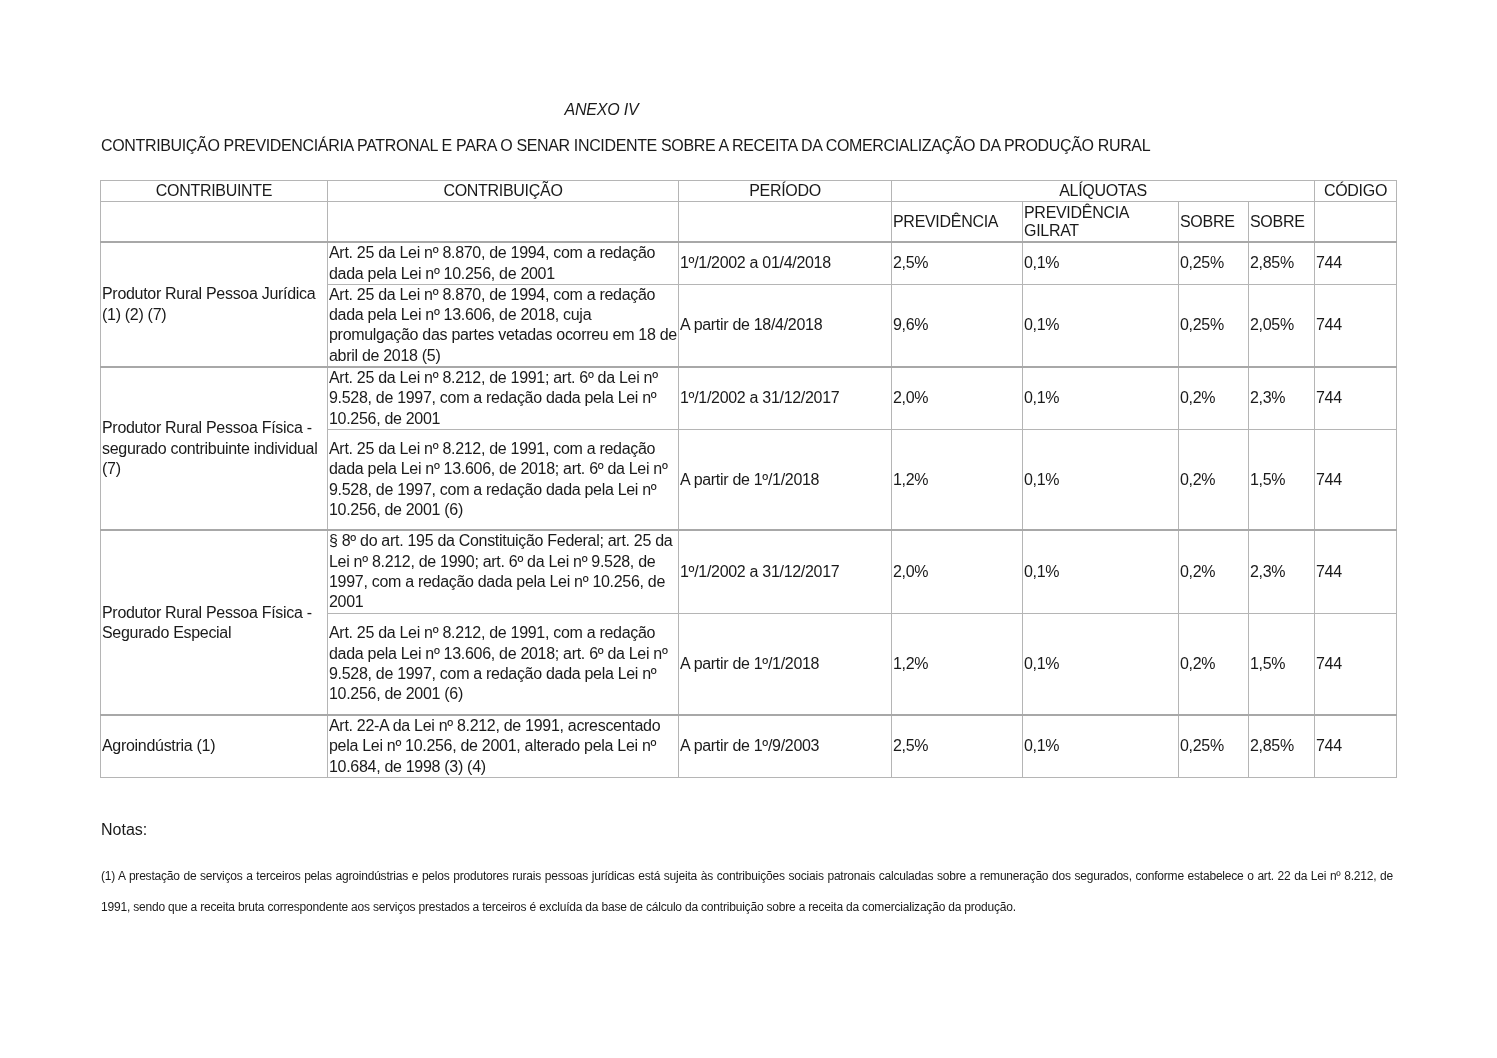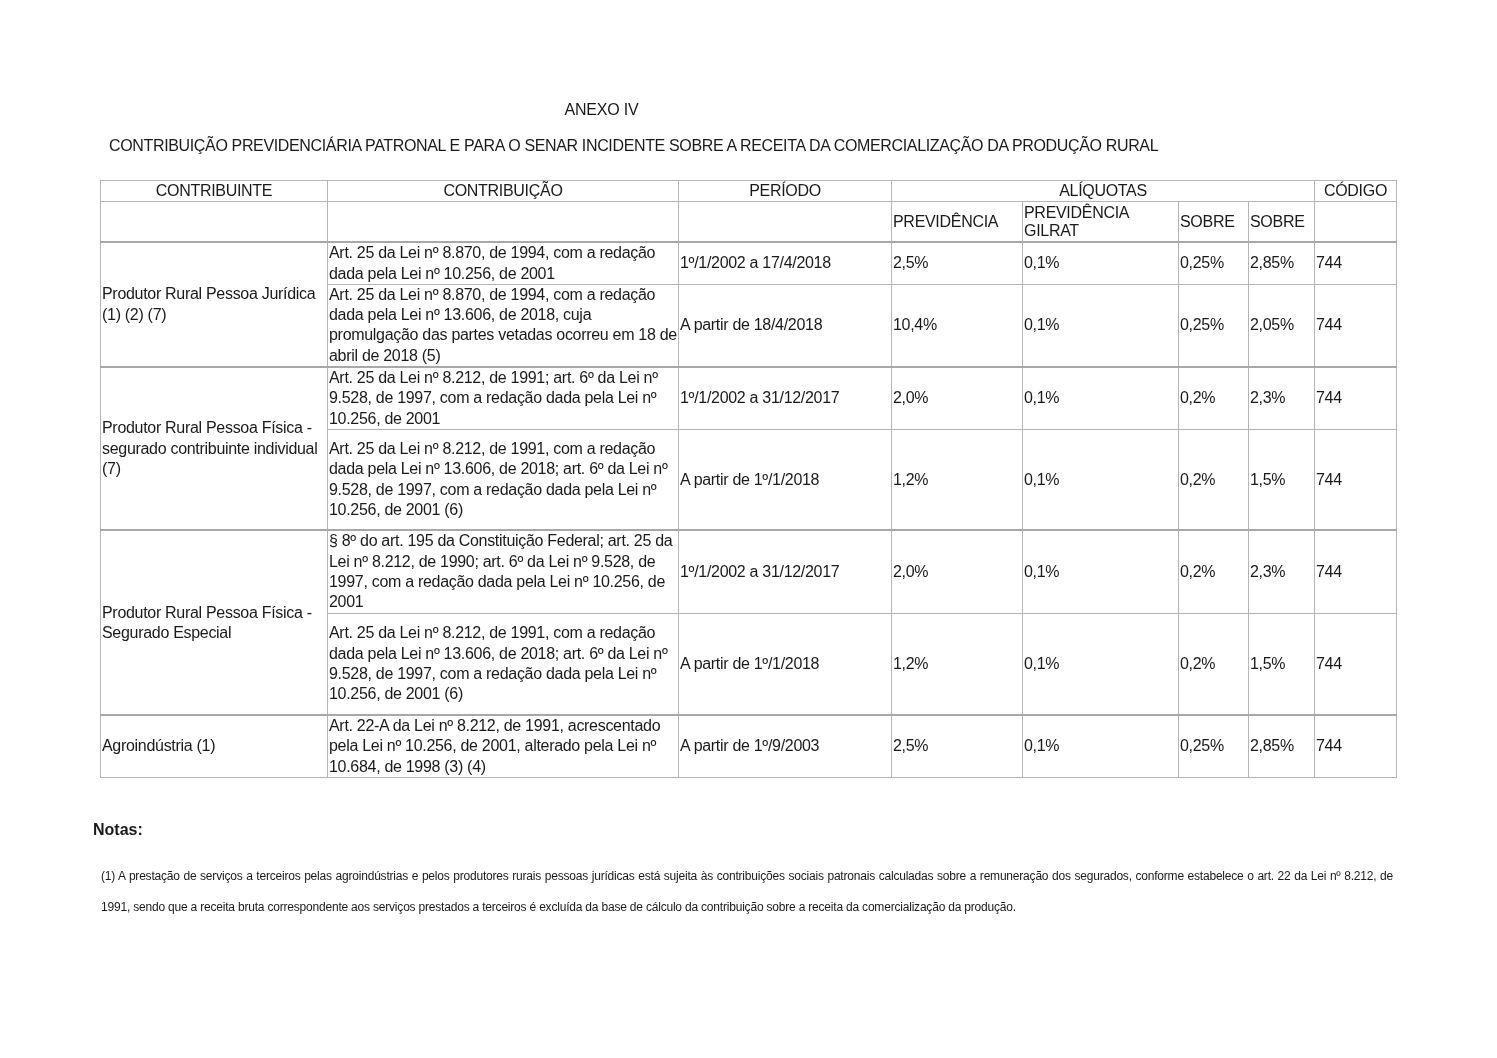--- a/index.html
+++ b/index.html
@@ -16,25 +16,26 @@
     overflow: hidden;
   }
   .annex-title {
     position: absolute;
     top: 101px;
     left: 0;
     width: 1203px;
     text-align: center;
     font-size: 16px;
     letter-spacing: -0.2px;
+    font-style: italic;
   }
   .doc-heading {
     position: absolute;
     top: 137px;
-    left: 109px;
+    left: 101px;
     font-size: 16px;
     letter-spacing: -0.35px;
     white-space: nowrap;
   }
   table.rates {
     position: absolute;
     top: 180px;
     left: 100px;
     width: 1296px;
     border-collapse: collapse;
@@ -51,23 +52,22 @@
   }
   table.rates tr.group-start td {
     border-top: 2px solid #a8a8a8;
   }
   .hdr-row td { height: 19px; text-align: center; }
   .sub-hdr-row td { height: 39px; }
   .sub-hdr-row td.two-line { line-height: 18px; }
   .notes-label {
     position: absolute;
     top: 821px;
-    left: 93px;
+    left: 101px;
     font-size: 16px;
-    font-weight: bold;
   }
   .note-paragraph {
     position: absolute;
     top: 861px;
     left: 101px;
     width: 1292px;
     font-size: 12px;
     line-height: 31px;
     text-align: justify;
     letter-spacing: -0.2px;
@@ -105,31 +105,31 @@
       <td>PREVIDÊNCIA</td>
       <td class="two-line"><span>PREVIDÊNCIA</span><br><span>GILRAT</span></td>
       <td>SOBRE</td>
       <td>SOBRE</td>
       <td></td>
     </tr>
 
     <tr class="group-start" style="height:41px">
       <td rowspan="2">Produtor Rural Pessoa Jurídica (1) (2) (7)</td>
       <td>Art. 25 da Lei nº 8.870, de 1994, com a redação dada pela Lei nº 10.256, de 2001</td>
-      <td>1º/1/2002 a 17/4/2018</td>
+      <td>1º/1/2002 a 01/4/2018</td>
       <td>2,5%</td>
       <td>0,1%</td>
       <td>0,25%</td>
       <td>2,85%</td>
       <td>744</td>
     </tr>
     <tr style="height:82px">
       <td>Art. 25 da Lei nº 8.870, de 1994, com a redação dada pela Lei nº 13.606, de 2018, cuja promulgação das partes vetadas ocorreu em 18 de abril de 2018 (5)</td>
       <td>A partir de 18/4/2018</td>
-      <td>10,4%</td>
+      <td>9,6%</td>
       <td>0,1%</td>
       <td>0,25%</td>
       <td>2,05%</td>
       <td>744</td>
     </tr>
 
     <tr class="group-start" style="height:61px">
       <td rowspan="2">Produtor Rural Pessoa Física -segurado contribuinte individual (7)</td>
       <td>Art. 25 da Lei nº 8.212, de 1991; art. 6º da Lei nº 9.528, de 1997, com a redação dada pela Lei nº 10.256, de 2001</td>
       <td>1º/1/2002 a 31/12/2017</td>

